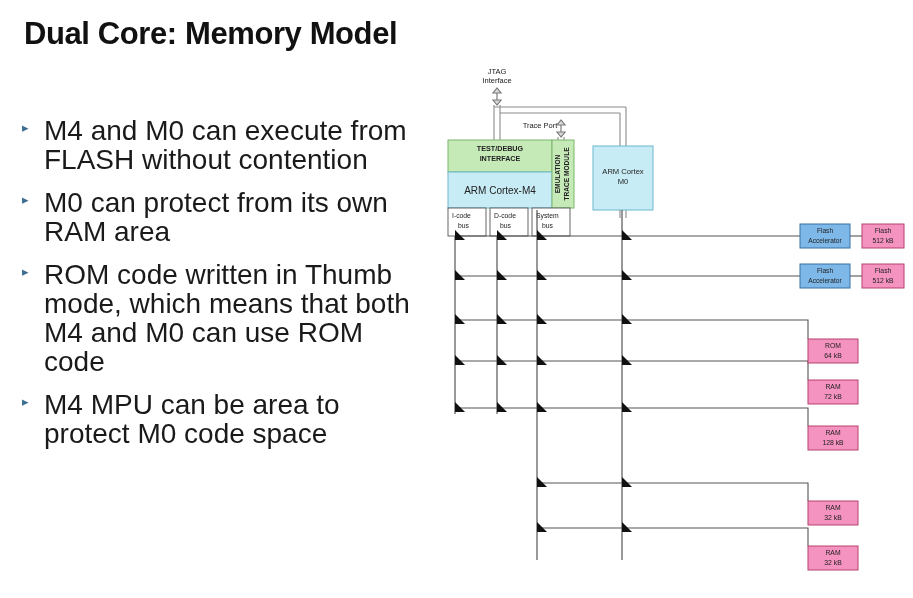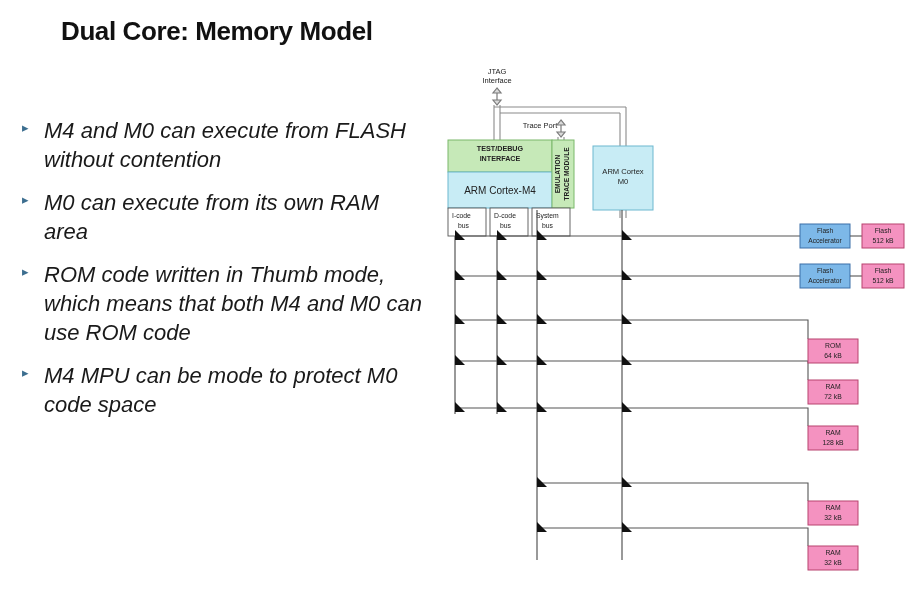--- a/index.html
+++ b/index.html
@@ -18,26 +18,25 @@
     position: absolute;
     inset: 0;
     background: #ffffff;
   }
 
   
   #slide-title {
     position: absolute;
     left: 24px;
     top: 16px;
-    font-size: 26px;
+    font-size: 31px;
     font-weight: bold;
     color: #111111;
     letter-spacing: -0.4px;
     white-space: nowrap;
-    margin-left: 37px;
   }
 
   
   #bullet-list {
     position: absolute;
     left: 22px;
     top: 116px;
     width: 400px;
   }
   .bullet-item {
@@ -50,24 +49,23 @@
     flex: 0 0 auto;
     width: 22px;
     padding-top: 5px;
     color: #3c6e8f;
     font-size: 13px;
     line-height: 1;
     text-align: left;
   }
   .bullet-text {
     flex: 1 1 auto;
-    font-size: 22px;
+    font-size: 28px;
     line-height: 29px;
     color: #1a1a1a;
-    font-style: italic;
   }
 
   
   #diagram {
     position: absolute;
     left: 430px;
     top: 58px;
     width: 480px;
     height: 520px;
   }
@@ -86,29 +84,29 @@
 
   <div id="slide-title">Dual Core: Memory Model</div>
 
   <div id="bullet-list">
     <div class="bullet-item">
       <span class="bullet-marker">▸</span>
       <span class="bullet-text">M4 and M0 can execute from FLASH without contention</span>
     </div>
     <div class="bullet-item">
       <span class="bullet-marker">▸</span>
-      <span class="bullet-text">M0 can execute from its own RAM area</span>
+      <span class="bullet-text">M0 can protect from its own RAM area</span>
     </div>
     <div class="bullet-item">
       <span class="bullet-marker">▸</span>
       <span class="bullet-text">ROM code written in Thumb mode, which means that both M4 and M0 can use ROM code</span>
     </div>
     <div class="bullet-item">
       <span class="bullet-marker">▸</span>
-      <span class="bullet-text">M4 MPU can be mode to protect M0 code space</span>
+      <span class="bullet-text">M4 MPU can be area to protect M0 code space</span>
     </div>
   </div>
 
   <div id="diagram">
     <svg width="480" height="520" viewBox="0 0 480 520" xmlns="http://www.w3.org/2000/svg">
       <defs>
         <marker id="corner" markerWidth="10" markerHeight="10" refX="0" refY="0" orient="auto"></marker>
       </defs>
 
       <g>

